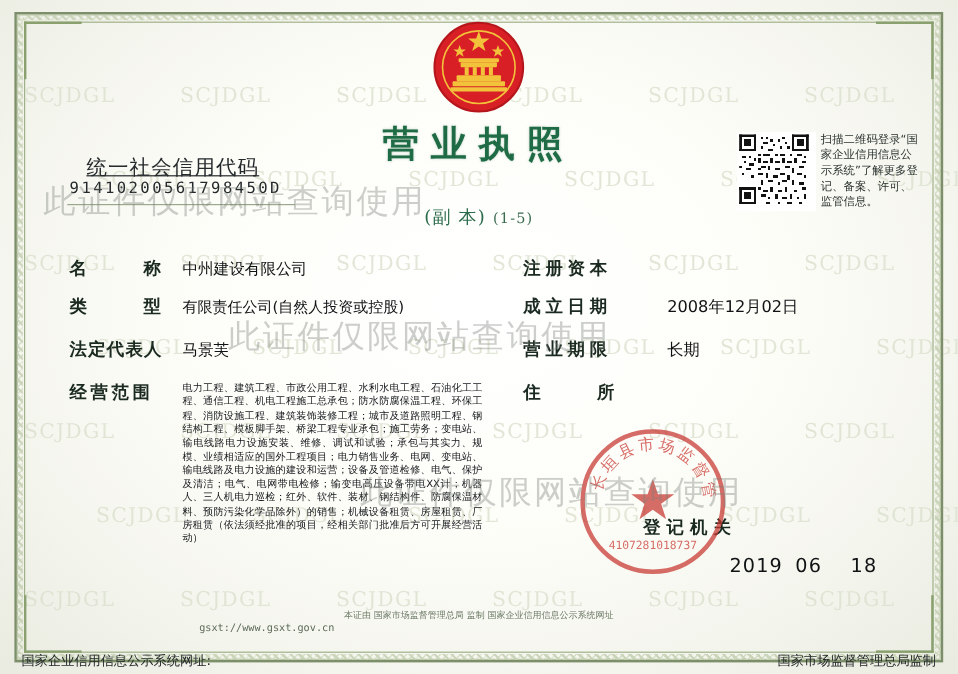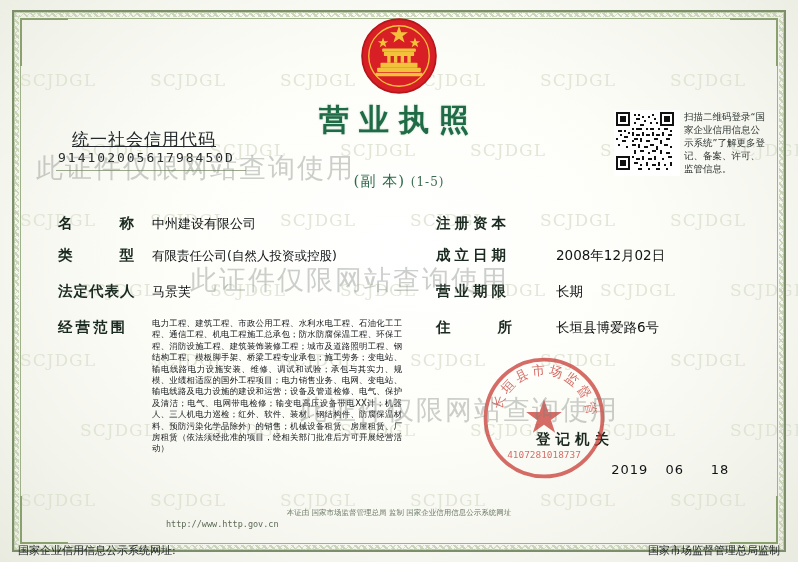--- a/index.html
+++ b/index.html
@@ -124,21 +124,21 @@
     position:absolute;left:152px;top:318px;width:250px;
     font-size:8.4px;line-height:11.4px;color:#13171a;text-align:justify;
   }
 
   
   .rv{position:absolute;font-size:13.5px;color:#101314;white-space:nowrap;}
 
   
   .date-row{
     position:absolute;right:58px;top:462px;
-    font-size:13px;color:#101314;letter-spacing:1px;
+    font-size:16px;color:#101314;letter-spacing:1px;
   }
   .date-row span{display:inline-block;width:40px;text-align:center;}
   .date-units{
     position:absolute;right:58px;top:484px;
     font-size:12px;color:#101314;letter-spacing:1px;
   }
   .date-units span{display:inline-block;width:40px;text-align:center;}
 
   
   .reg-auth{
@@ -385,21 +385,20 @@
 
   <div class="field-label" style="left:436px;top:214px;letter-spacing:4px;">注册资本</div>
 
   <div class="field-label" style="left:436px;top:246px;letter-spacing:4px;">成立日期</div>
   <div class="rv" style="left:556px;top:247px;">2008年12月02日</div>
 
   <div class="field-label" style="left:436px;top:282px;letter-spacing:4px;">营业期限</div>
   <div class="rv" style="left:556px;top:283px;">长期</div>
 
   <div class="field-label" style="left:436px;top:318px;letter-spacing:6px;">住　　所</div>
-  <div class="rv" style="left:556px;top:319px;">长垣县博爱路6号</div>
 
   <div class="reg-auth">登记机关</div>
 
   <div class="seal">
     <svg viewBox="0 0 140 140" width="132" height="132">
       <circle cx="70" cy="70" r="62" fill="none" stroke="#c8352f" stroke-width="4"></circle>
       <path id="sealarc" d="M 70,70 m -46,0 a 46,46 0 1,1 92,0" fill="none"></path>
       <text font-size="14" fill="#c8352f" font-family="'DejaVu Serif',serif" letter-spacing="3">
         <textPath href="#sealarc" startOffset="6%">长垣县市场监督管理局</textPath>
       </text>
@@ -408,21 +407,21 @@
     </svg>
   </div>
 
   <div class="date-row">
     <span>2019</span>
     <span>06</span>
     <span>18</span>
   </div>
 
   <div class="bottom-note">本证由 国家市场监督管理总局 监制  国家企业信用信息公示系统网址</div>
-  <div class="gov-url">http://www.http.gov.cn</div>
+  <div class="gov-url">gsxt://www.gsxt.gov.cn</div>
 
   <div class="overlay-wm">
     <div class="ow1">此证件仅限网站查询使用</div>
     <div class="ow2">此证件仅限网站查询使用</div>
     <div class="ow3">此证件仅限网站查询使用</div>
   </div>
 </div>
 
 <div class="foot-left">国家企业信用信息公示系统网址:</div>
 <div class="foot-right">国家市场监督管理总局监制</div>

